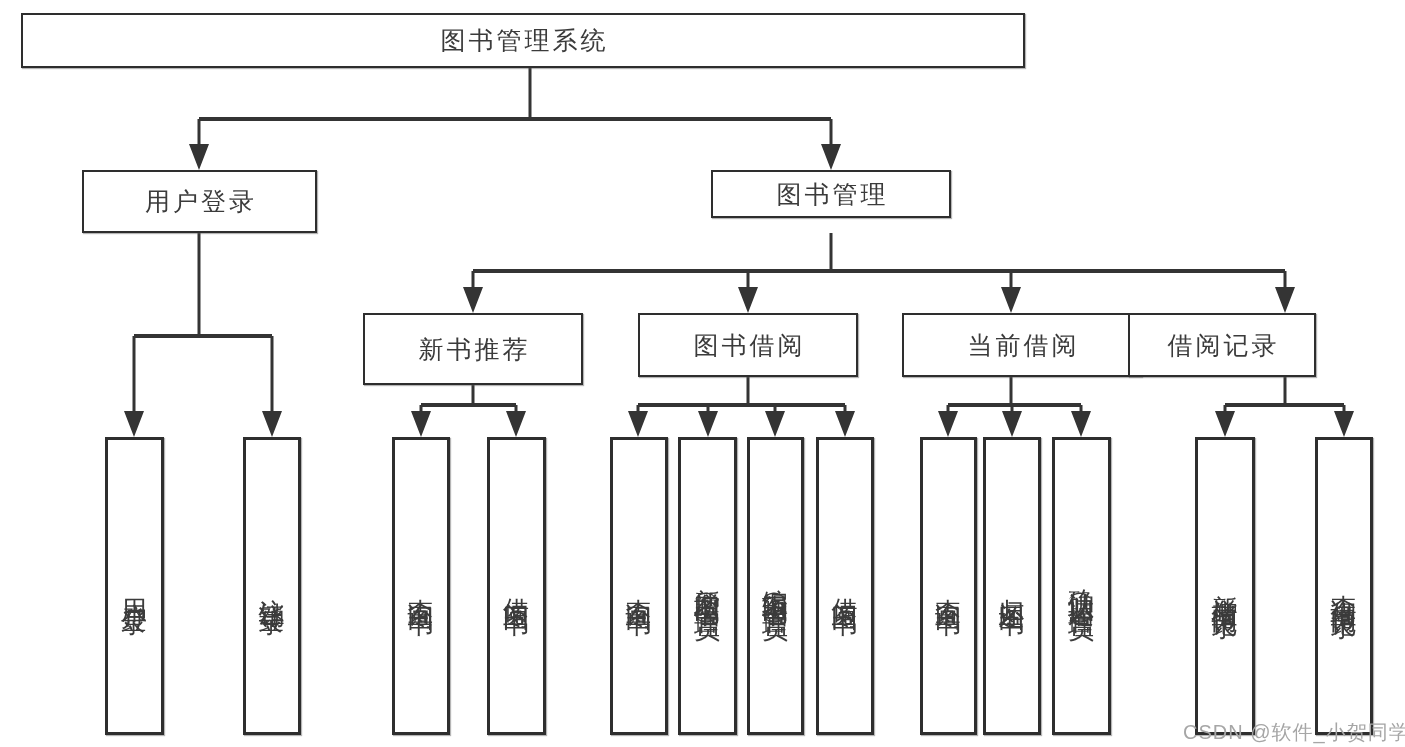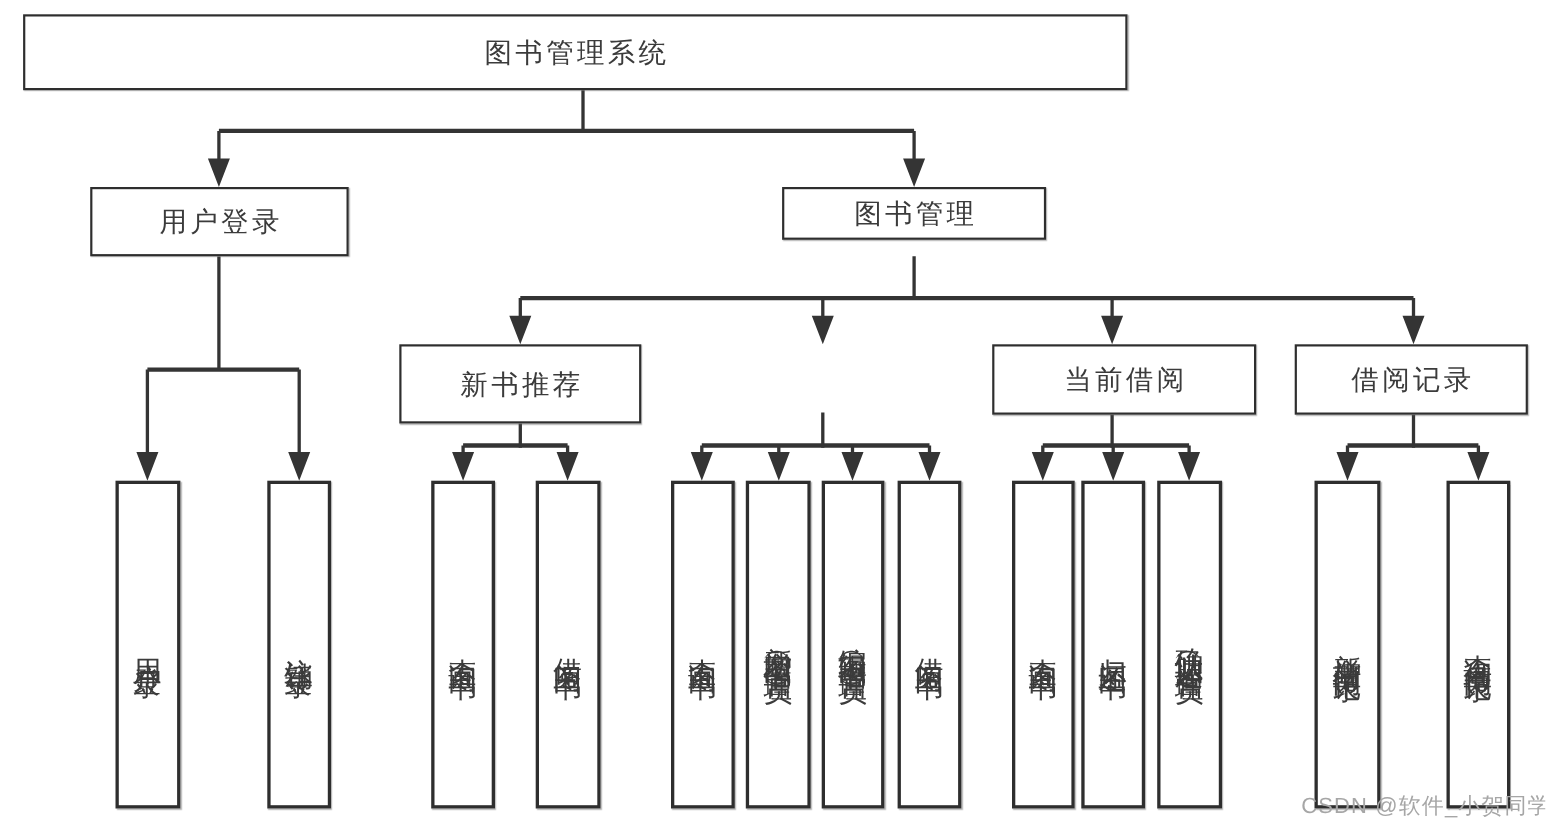--- a/index.html
+++ b/index.html
@@ -99,28 +99,29 @@
       M698,411 L718,411 L708,437 Z
       M765,411 L785,411 L775,437 Z
       M835,411 L855,411 L845,437 Z
       M938,411 L958,411 L948,437 Z
       M1002,411 L1022,411 L1012,437 Z
       M1071,411 L1091,411 L1081,437 Z
       M1215,411 L1235,411 L1225,437 Z
       M1334,411 L1354,411 L1344,437 Z"></path>
   </svg>
 
-  <div class="node hbox" style="left:21px;top:13px;width:1004px;height:69px">图书管理系统</div>
+  <div class="node hbox" style="left:21px;top:13px;width:1004px;height:55px">图书管理系统</div>
 
   <div class="node hbox" style="left:82px;top:170px;width:235px;height:63px">用户登录</div>
   <div class="node hbox" style="left:711px;top:170px;width:240px;height:48px">图书管理</div>
 
   <div class="node hbox" style="left:363px;top:313px;width:220px;height:72px">新书推荐</div>
+  <div class="node hbox" style="left:638px;top:313px;width:220px;height:64px">图书借阅</div>
   <div class="node hbox" style="left:902px;top:313px;width:240px;height:64px">当前借阅</div>
-  <div class="node hbox" style="left:1177px;top:313px;width:212px;height:64px">借阅记录</div>
+  <div class="node hbox" style="left:1128px;top:313px;width:188px;height:64px">借阅记录</div>
 
   <div class="node vbox" style="left:105px;top:437px;width:59px;height:298px">用户登录</div>
   <div class="node vbox" style="left:243px;top:437px;width:58px;height:298px">注销登录</div>
 
   <div class="node vbox" style="left:392px;top:437px;width:58px;height:298px">查询图书</div>
   <div class="node vbox" style="left:487px;top:437px;width:59px;height:298px">借阅图书</div>
 
   <div class="node vbox" style="left:610px;top:437px;width:58px;height:298px">查询图书</div>
   <div class="node vbox" style="left:678px;top:437px;width:59px;height:298px">新增图书（管理员）</div>
   <div class="node vbox" style="left:747px;top:437px;width:57px;height:298px">编辑图书（管理员）</div>

